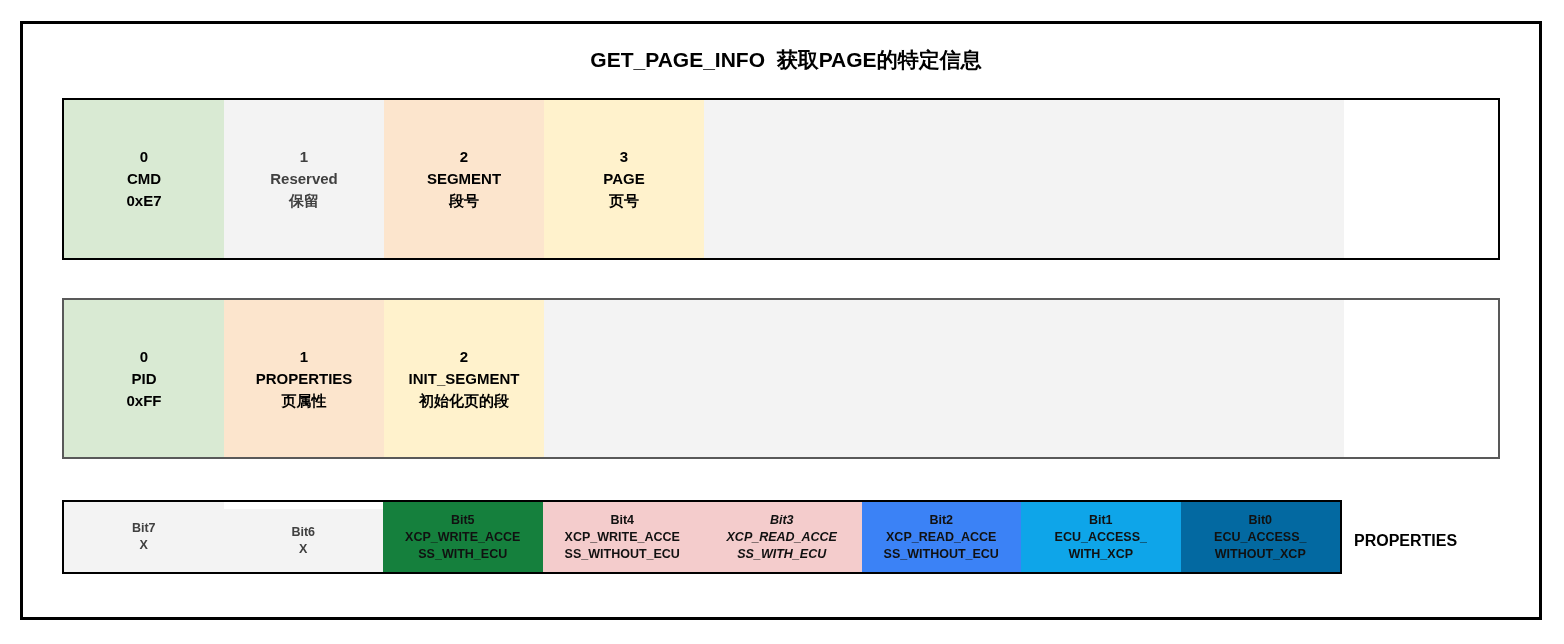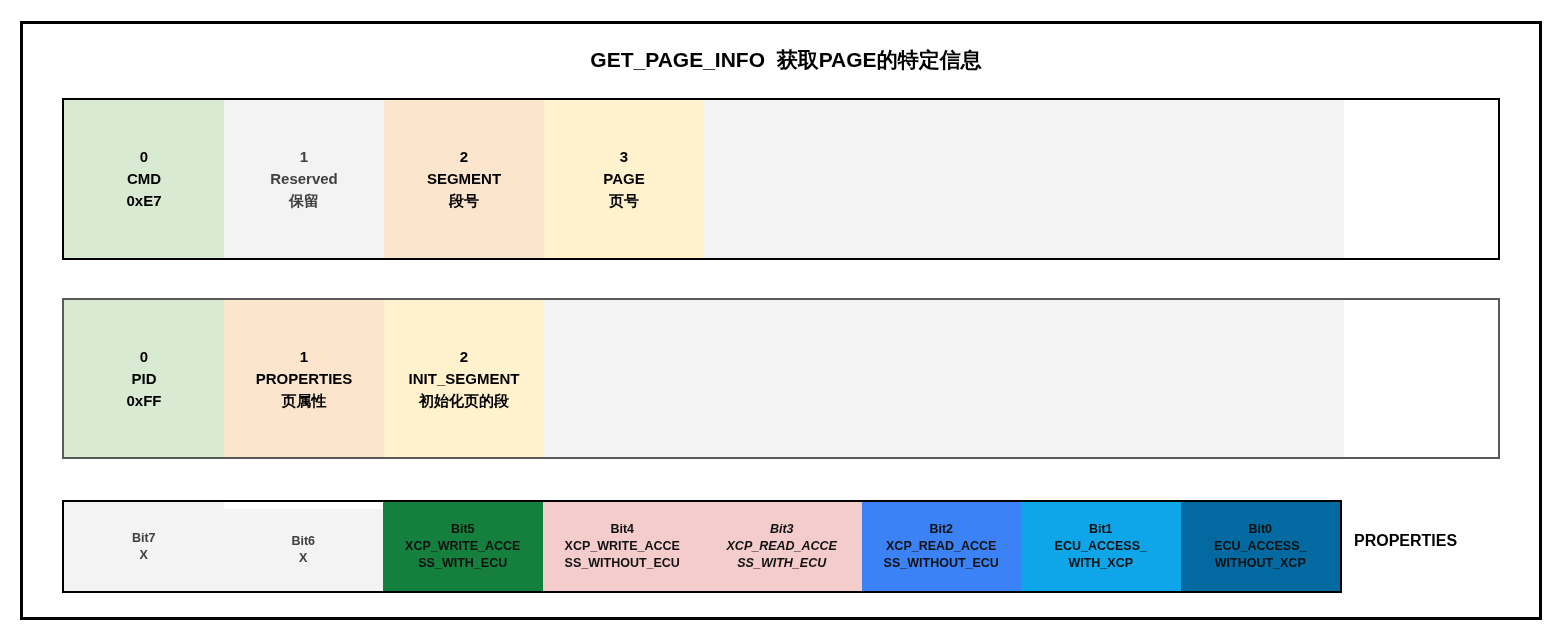--- a/index.html
+++ b/index.html
@@ -29,21 +29,21 @@
   }
   .row-request {
     left: 62px; top: 98px; width: 1438px; height: 162px;
     border: 2px solid #000000;
   }
   .row-response {
     left: 62px; top: 298px; width: 1438px; height: 161px;
     border: 2px solid #595959;
   }
   .row-bits {
-    left: 62px; top: 500px; width: 1280px; height: 93px;
+    left: 62px; top: 500px; width: 1280px; height: 74px;
     border: 2px solid #000000;
   }
   .cell {
     width: 160px; flex: 0 0 160px;
     display: flex; flex-direction: column;
     justify-content: center; align-items: center;
     text-align: center;
     font-weight: bold; color: #000000;
     font-size: 15px; line-height: 22px;
   }

